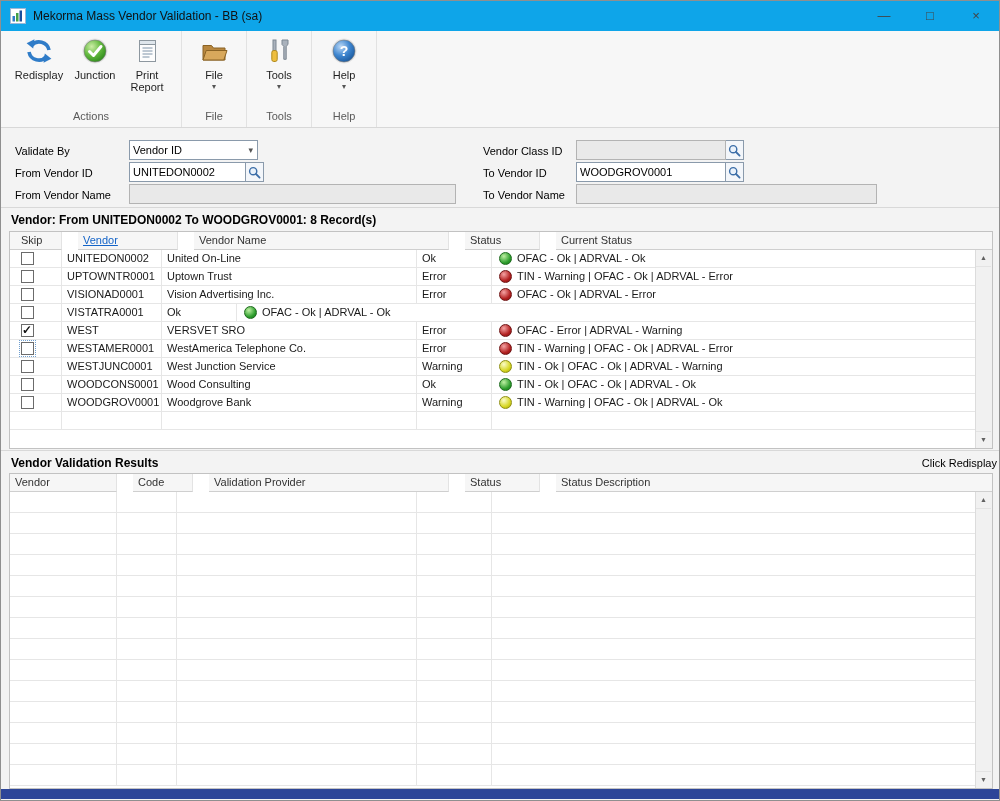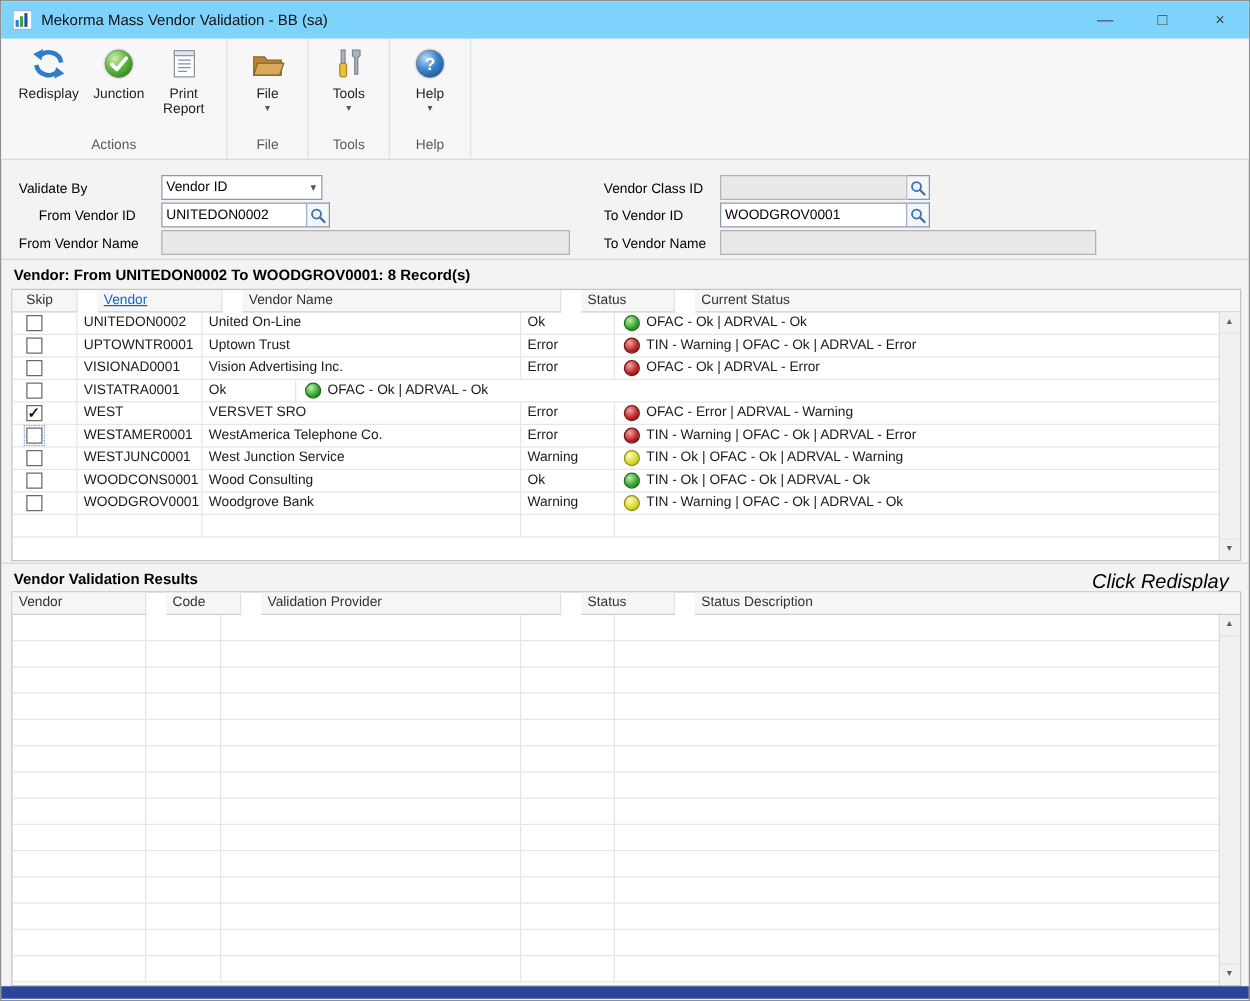--- a/index.html
+++ b/index.html
@@ -1,21 +1,21 @@
 <!DOCTYPE html>
 <html><head>
 <meta charset="utf-8">
 <style>
   html,body{margin:0;padding:0;}
   body{width:1000px;height:801px;overflow:hidden;background:#e8e8e8;
        font-family:"Liberation Sans",sans-serif;font-size:11px;color:#000;}
   .window{position:absolute;left:0;top:0;width:1000px;height:801px;box-sizing:border-box;
           border:1px solid #8f8f8f;background:#f3f3f3;}
   
-  .titlebar{position:absolute;top:0;left:0;right:0;height:30px;background:#7dd3fc;
+  .titlebar{position:absolute;top:0;left:0;right:0;height:30px;background:#0ea5e9;
             border-bottom:1px solid #ececec;display:flex;align-items:center;}
   .app-icon{margin-left:9px;display:flex;}
   .title{margin-left:7px;font-size:12px;color:#111;}
   .win-controls{position:absolute;right:0;top:0;height:29px;display:flex;}
   .win-btn{width:46px;height:29px;text-align:center;line-height:29px;font-size:13px;color:#444;}
   
   .toolbar{position:absolute;top:30px;left:0;right:0;height:96px;background:#f7f7f7;
            border-bottom:1px solid #d8d8d8;display:flex;align-items:stretch;}
   .tb-group{display:flex;flex-direction:column;border-right:1px solid #e2e2e2;padding:2px 8px 0;}
   .tb-row{display:flex;align-items:flex-start;flex:1;}
@@ -33,29 +33,29 @@
           padding:0 3px;background:#fff;color:#000;}
   .fdis{background:#e9e9e9;border-color:#b3b3b3;}
   .select{position:absolute;height:20px;box-sizing:border-box;border:1px solid #8a9aab;
           background:#fff;display:flex;align-items:center;padding-left:3px;}
   .sel-caret{position:absolute;right:4px;top:5px;font-size:9px;color:#555;line-height:9px;}
   .sel-caret::after{content:"▾";}
   .lookup{position:absolute;width:18px;height:20px;box-sizing:border-box;border:1px solid #8a9aab;
           border-left:none;background:#f3f6fa;display:flex;align-items:center;justify-content:center;}
   .p-vbyl{left:14px;top:143px}   .p-vby{left:128px;top:139px;width:129px}
   .p-vcl{left:482px;top:143px}   .p-vc{left:575px;top:139px;width:150px} .p-vc-lk{left:725px;top:139px}
-  .p-fvil{left:30px;top:165px}   .p-fvi{left:128px;top:161px;width:117px} .p-fvi-lk{left:245px;top:161px}
+  .p-fvil{left:14px;top:165px}   .p-fvi{left:128px;top:161px;width:117px} .p-fvi-lk{left:245px;top:161px}
   .p-tvil{left:482px;top:165px}  .p-tvi{left:575px;top:161px;width:150px} .p-tvi-lk{left:725px;top:161px}
   .p-fvnl{left:14px;top:187px}   .p-fvn{left:128px;top:183px;width:327px}
   .p-tvnl{left:482px;top:187px}  .p-tvn{left:575px;top:183px;width:301px}
   
   .sec1{position:absolute;left:0;right:0;top:206px;height:24px;border-top:1px solid #d8d8d8;}
   .sec2{position:absolute;left:0;right:0;top:449px;height:22px;border-top:1px solid #d8d8d8;padding-left:16px;}
   .sec-title{position:absolute;left:10px;top:5px;font-size:12px;font-weight:bold;color:#000;}
-  .sec-hint{position:absolute;right:16px;top:6px;font-size:16px;color:#000;font-style:italic;}
+  .sec-hint{position:absolute;right:2px;top:6px;font-size:11px;color:#000;}
   
   .tbl{position:absolute;left:8px;width:984px;box-sizing:border-box;border:1px solid #c2c2c2;background:#fff;}
   .tbl1{top:230px;height:218px;}
   .tbl2{top:472px;height:316px;}
   .thead{height:18px;display:flex;gap:16px;}
   .th{box-sizing:border-box;line-height:17px;font-size:11px;color:#333;background:#f6f6f6;
       border-bottom:1px solid #cfcfcf;border-right:1px solid #e3e3e3;padding-left:5px;
       overflow:hidden;white-space:nowrap;}
   .th.link{color:#1464c8;text-decoration:underline;}
   .th:last-child{flex:1;border-right:none;}

